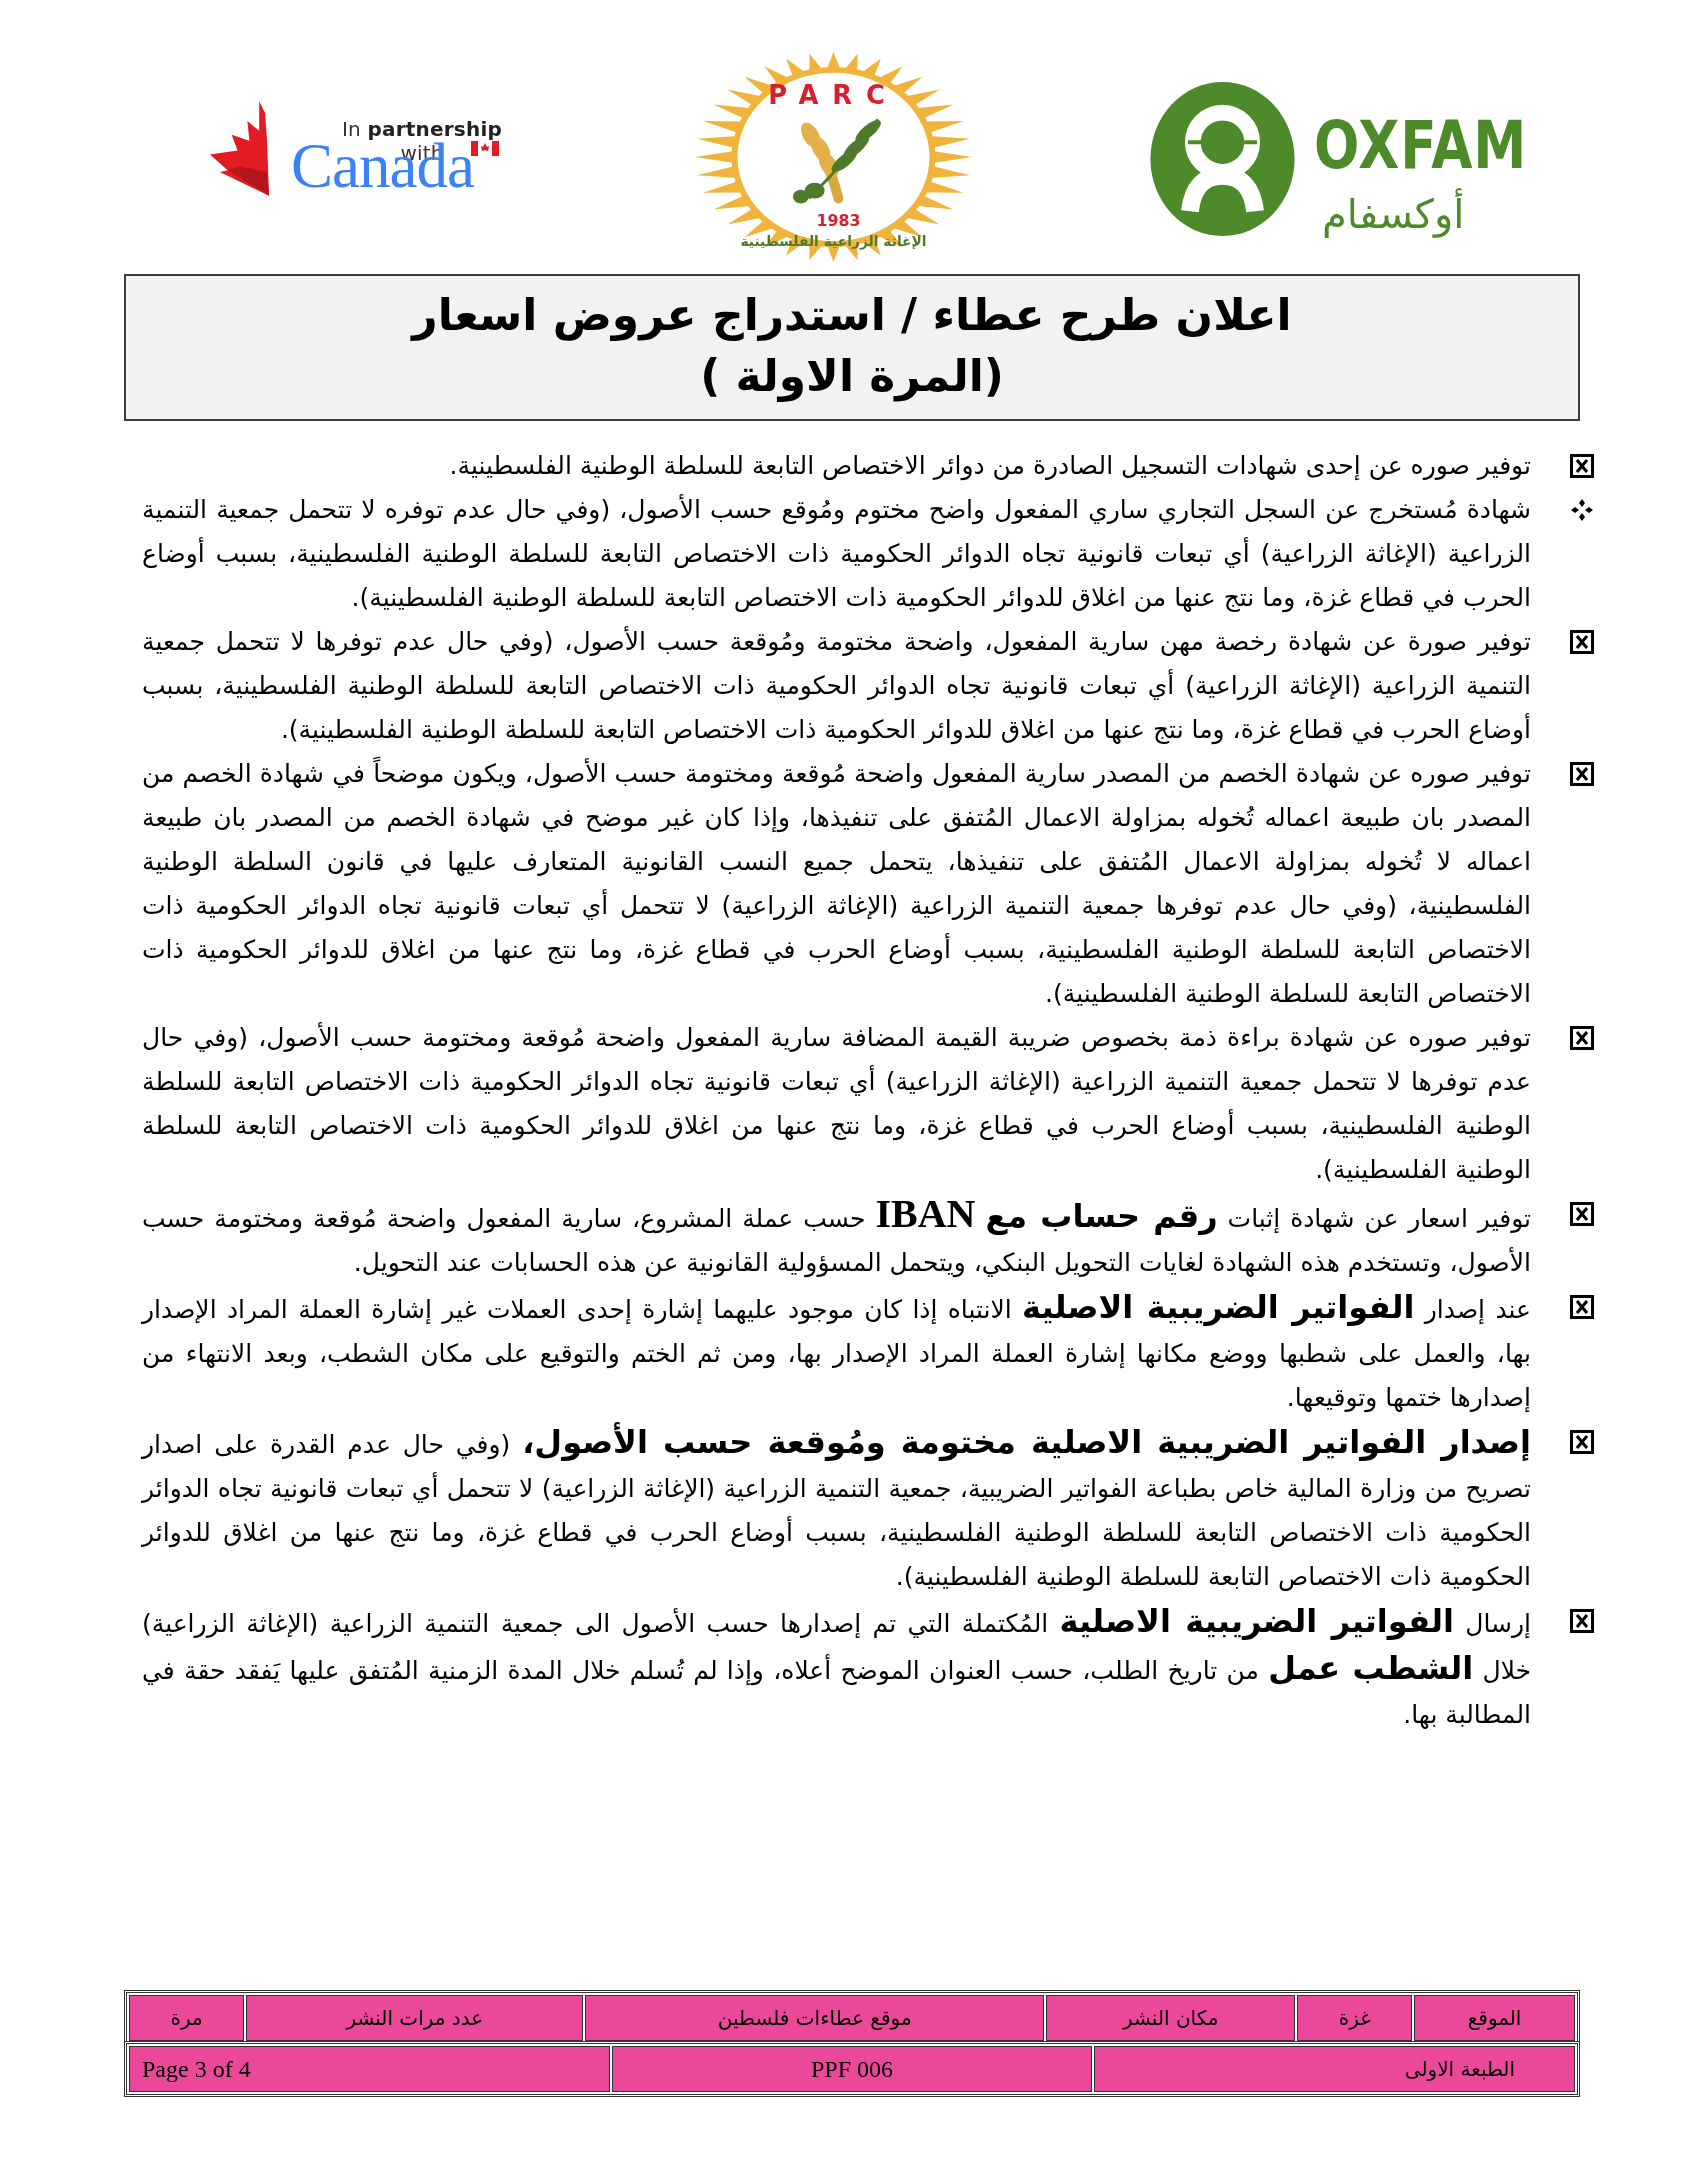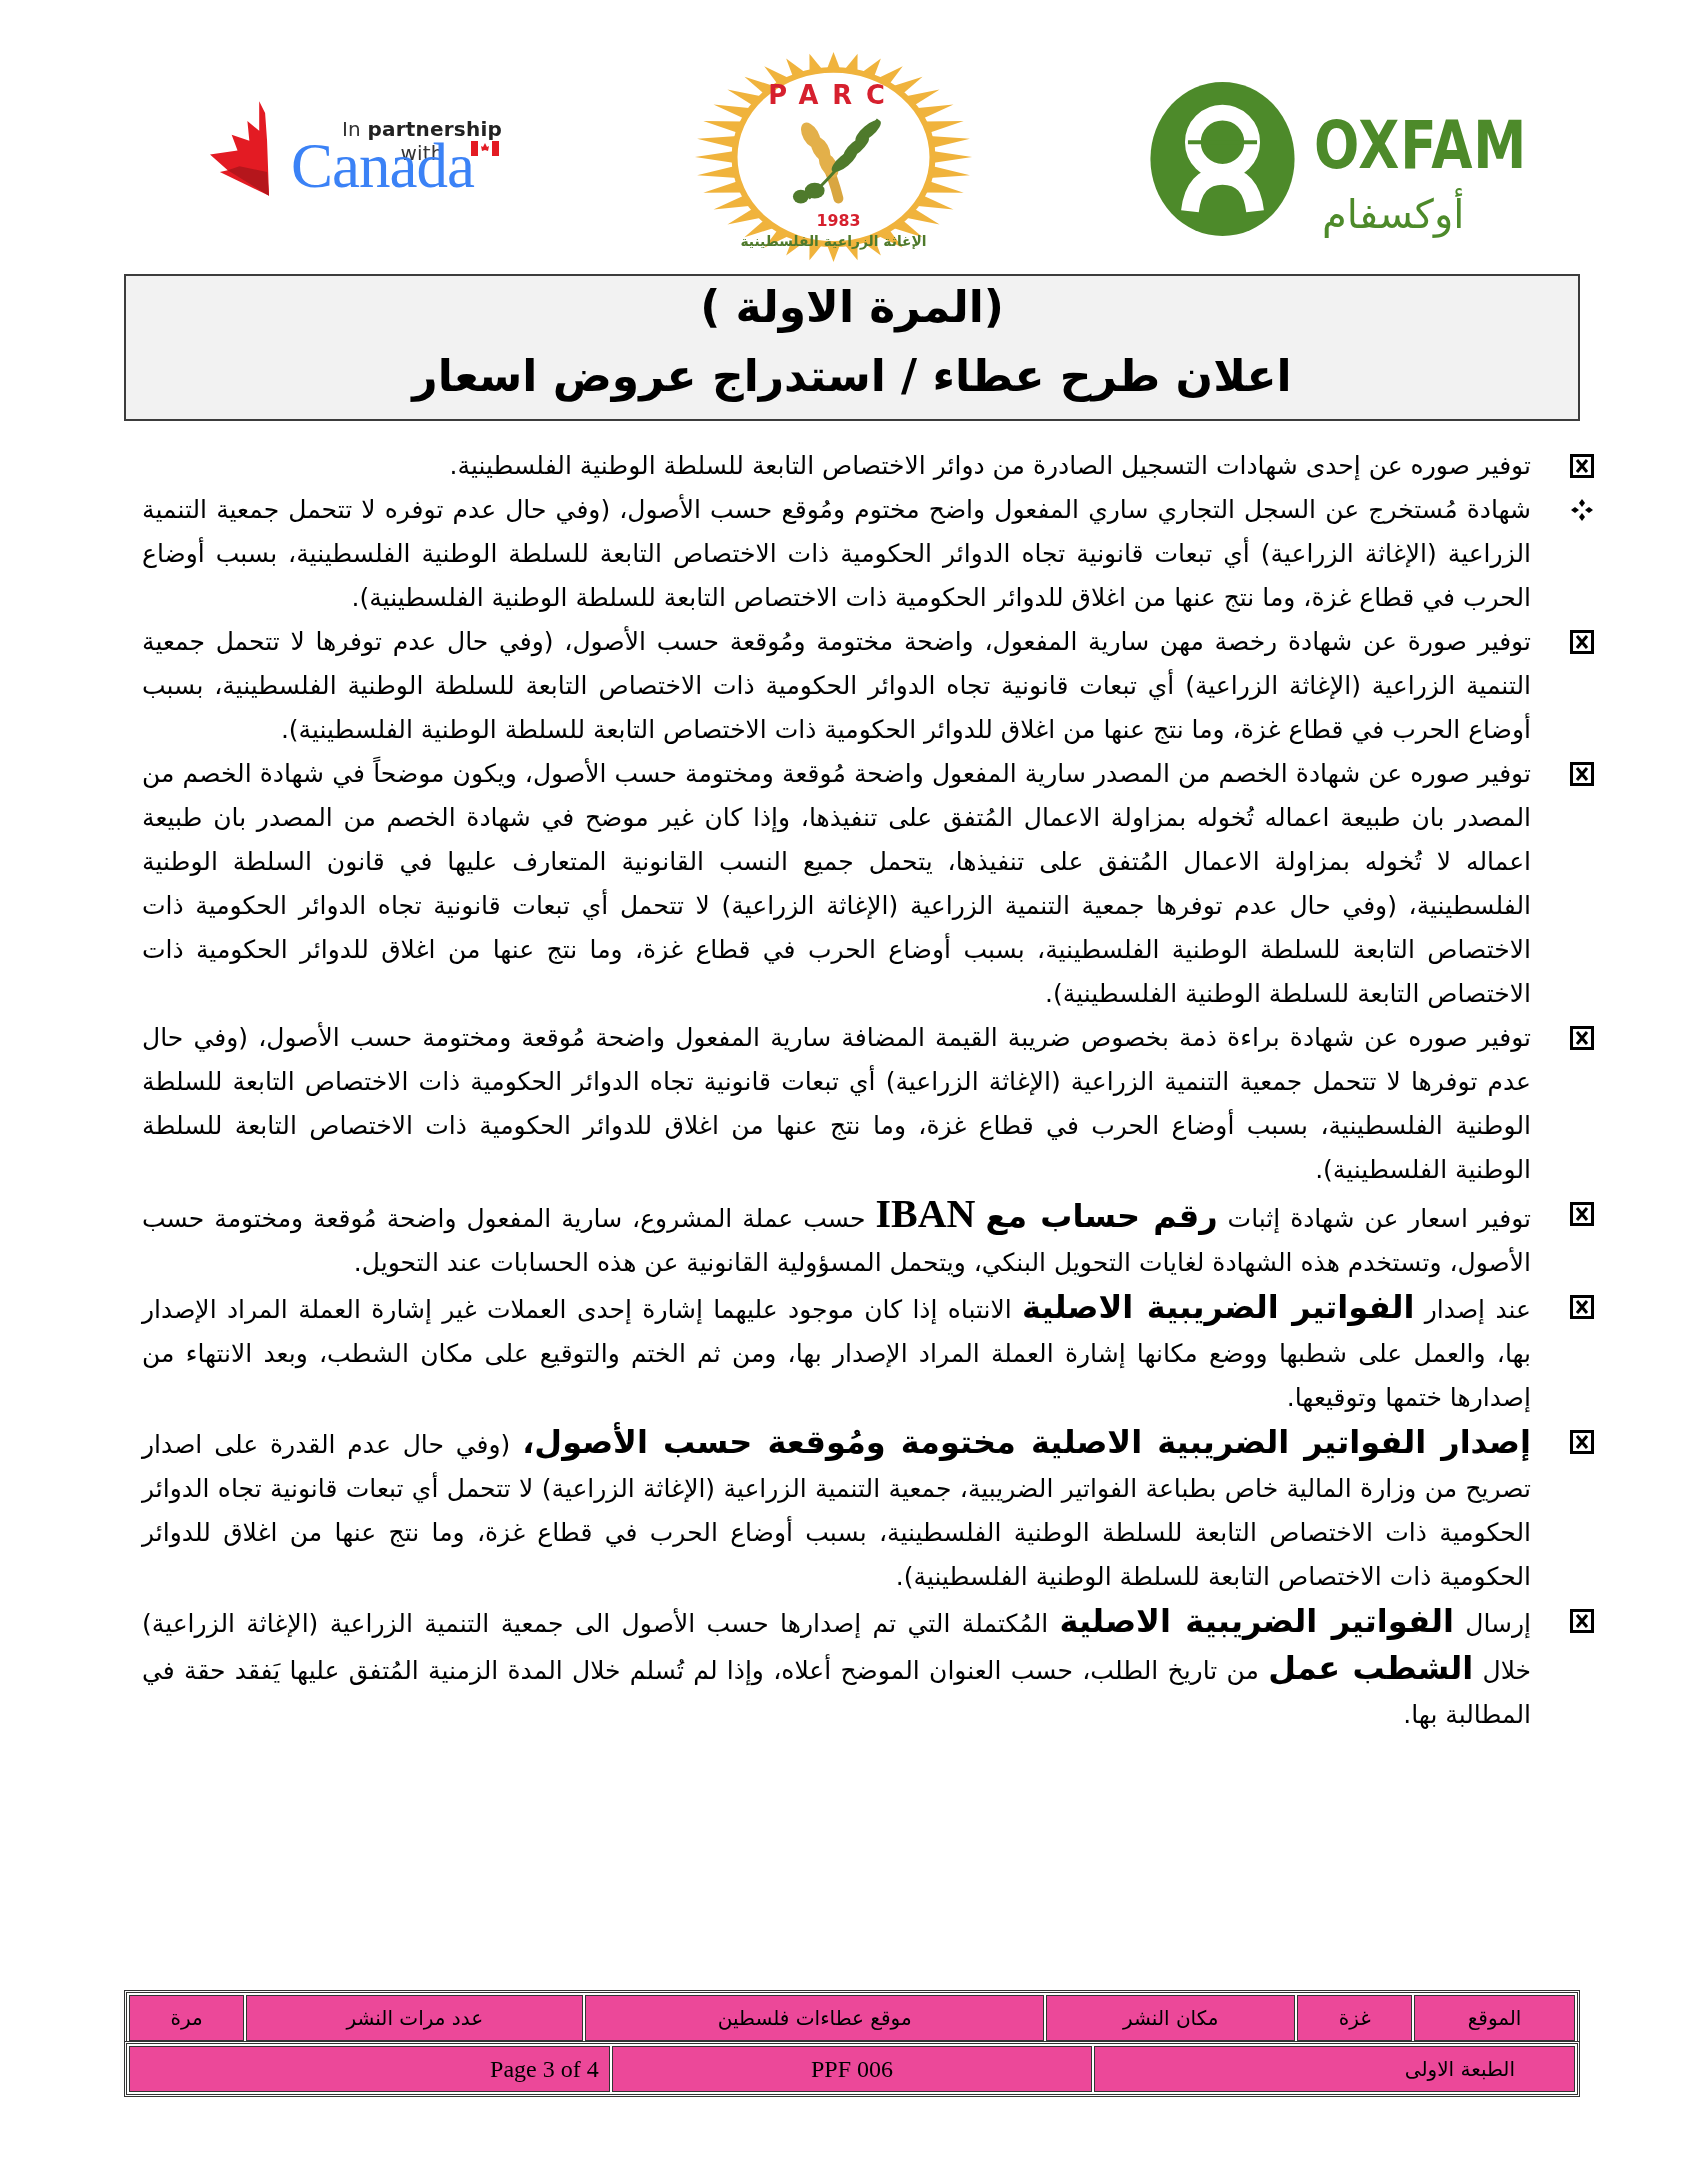--- a/index.html
+++ b/index.html
@@ -31,21 +31,21 @@
   .req-item .bullet { position: absolute; right: 4px; top: 10px; width: 24px; height: 24px; }
   .req-item .big { font-size: 32px; font-weight: bold; }
   .req-item .iban { font-family: "Liberation Serif", serif; font-size: 40px; font-weight: bold; }
 
   
   .footer-table { position: absolute; left: 124px; width: 1456px; border-collapse: separate; border-spacing: 2px; border: 3px double #333; background: #fff; direction: rtl; }
   .footer-table td { background: #ec4899; border: 1px solid #333; text-align: center; font-family: "DejaVu Sans", sans-serif; font-size: 20px; height: 44px; padding: 0 10px; }
   .ft1 { top: 1990px; }
   .ft2 { top: 2041px; }
   .ft2 td.edition { text-align: right; padding-right: 59px; }
-  .ft2 td.page { text-align: right; padding-left: 12px; font-family: "Liberation Serif", serif; font-size: 24px; direction: ltr; }
+  .ft2 td.page { text-align: left; padding-left: 12px; font-family: "Liberation Serif", serif; font-size: 24px; direction: ltr; }
   .ft2 td.code { font-family: "Liberation Serif", serif; font-size: 24px; direction: ltr; }
 </style>
 </head>
 <body>
 
 <div class="logo logo-canada">
   <svg class="canada-leaf" viewBox="0 0 62 96">
     <polygon points="50,0 50,30 38,20 40,40 22,34 28,50 0,54 18,70 10,72 60,96 58,40 56,12" fill="#e31b23"></polygon>
     <polygon points="18,70 60,96 58,72 30,66" fill="#b5161c"></polygon>
   </svg>
@@ -127,22 +127,22 @@
     <ellipse cx="75" cy="79" rx="73" ry="78" fill="#4d8a2a"></ellipse>
     <circle cx="75" cy="62" r="30" fill="none" stroke="#fff" stroke-width="16"></circle>
     <line x1="40" y1="62" x2="110" y2="62" stroke="#4d8a2a" stroke-width="4"></line>
     <path d="M42 132 Q46 96 75 96 Q104 96 108 132" fill="none" stroke="#fff" stroke-width="18"></path>
   </svg>
   <div class="oxfam-word">OXFAM</div>
   <div class="oxfam-arabic">أوكسفام</div>
 </div>
 
 <div class="title-box">
+  <div class="title-line l1">اعلان طرح عطاء / استدراج عروض اسعار</div>
   <div class="title-line l2">(المرة الاولة  )</div>
-  <div class="title-line l1">اعلان طرح عطاء / استدراج عروض اسعار</div>
 </div>
 
 <ul class="req-list">
   <li class="req-item">
     <svg class="bullet" viewBox="0 0 24 24">
         <rect x="1.5" y="1.5" width="21" height="21" fill="none" stroke="#000" stroke-width="3"></rect>
         <path d="M7 6 L17 18 M17 6 L7 18" stroke="#000" stroke-width="3"></path>
       </svg>
     <span>توفير صوره عن إحدى شهادات التسجيل الصادرة من دوائر الاختصاص التابعة للسلطة الوطنية الفلسطينية.</span>
   </li>

